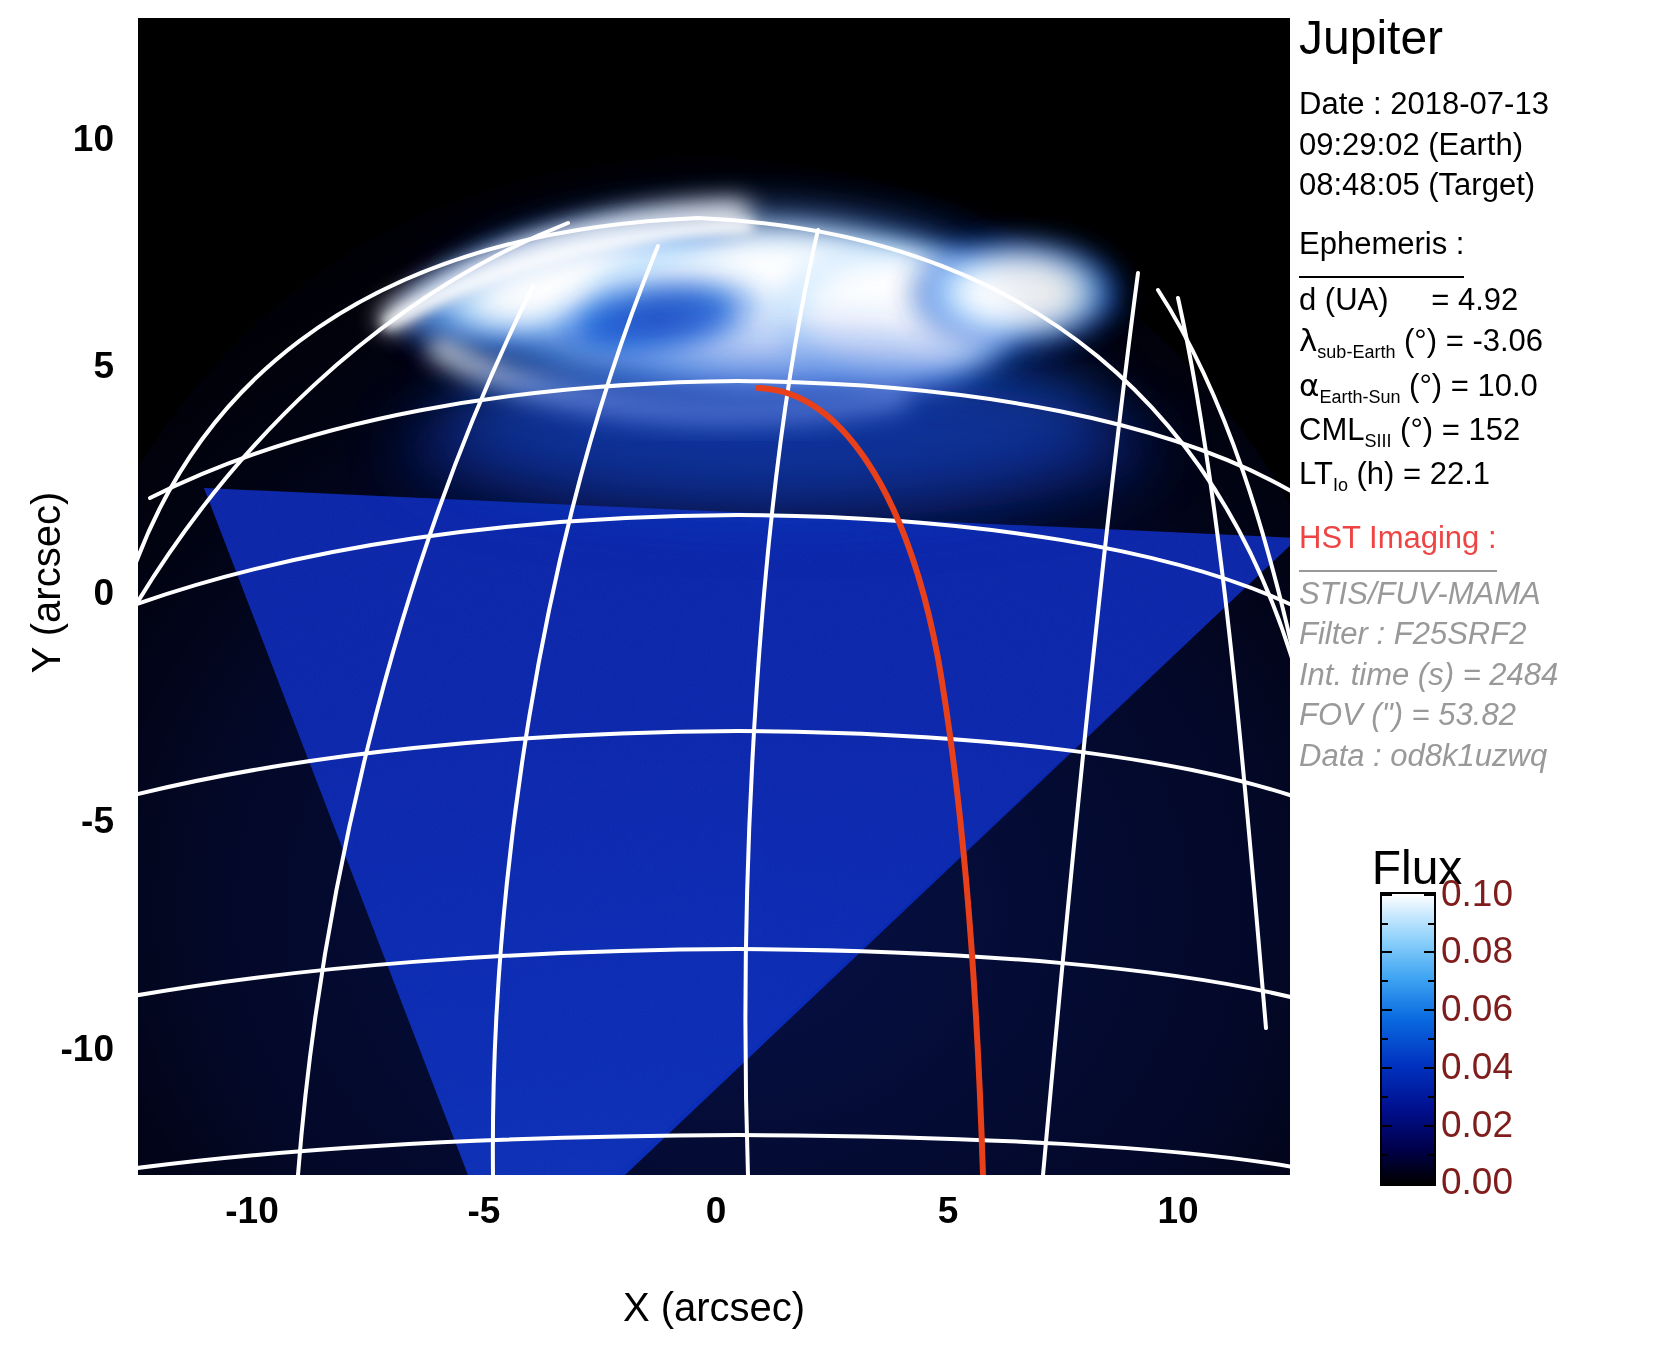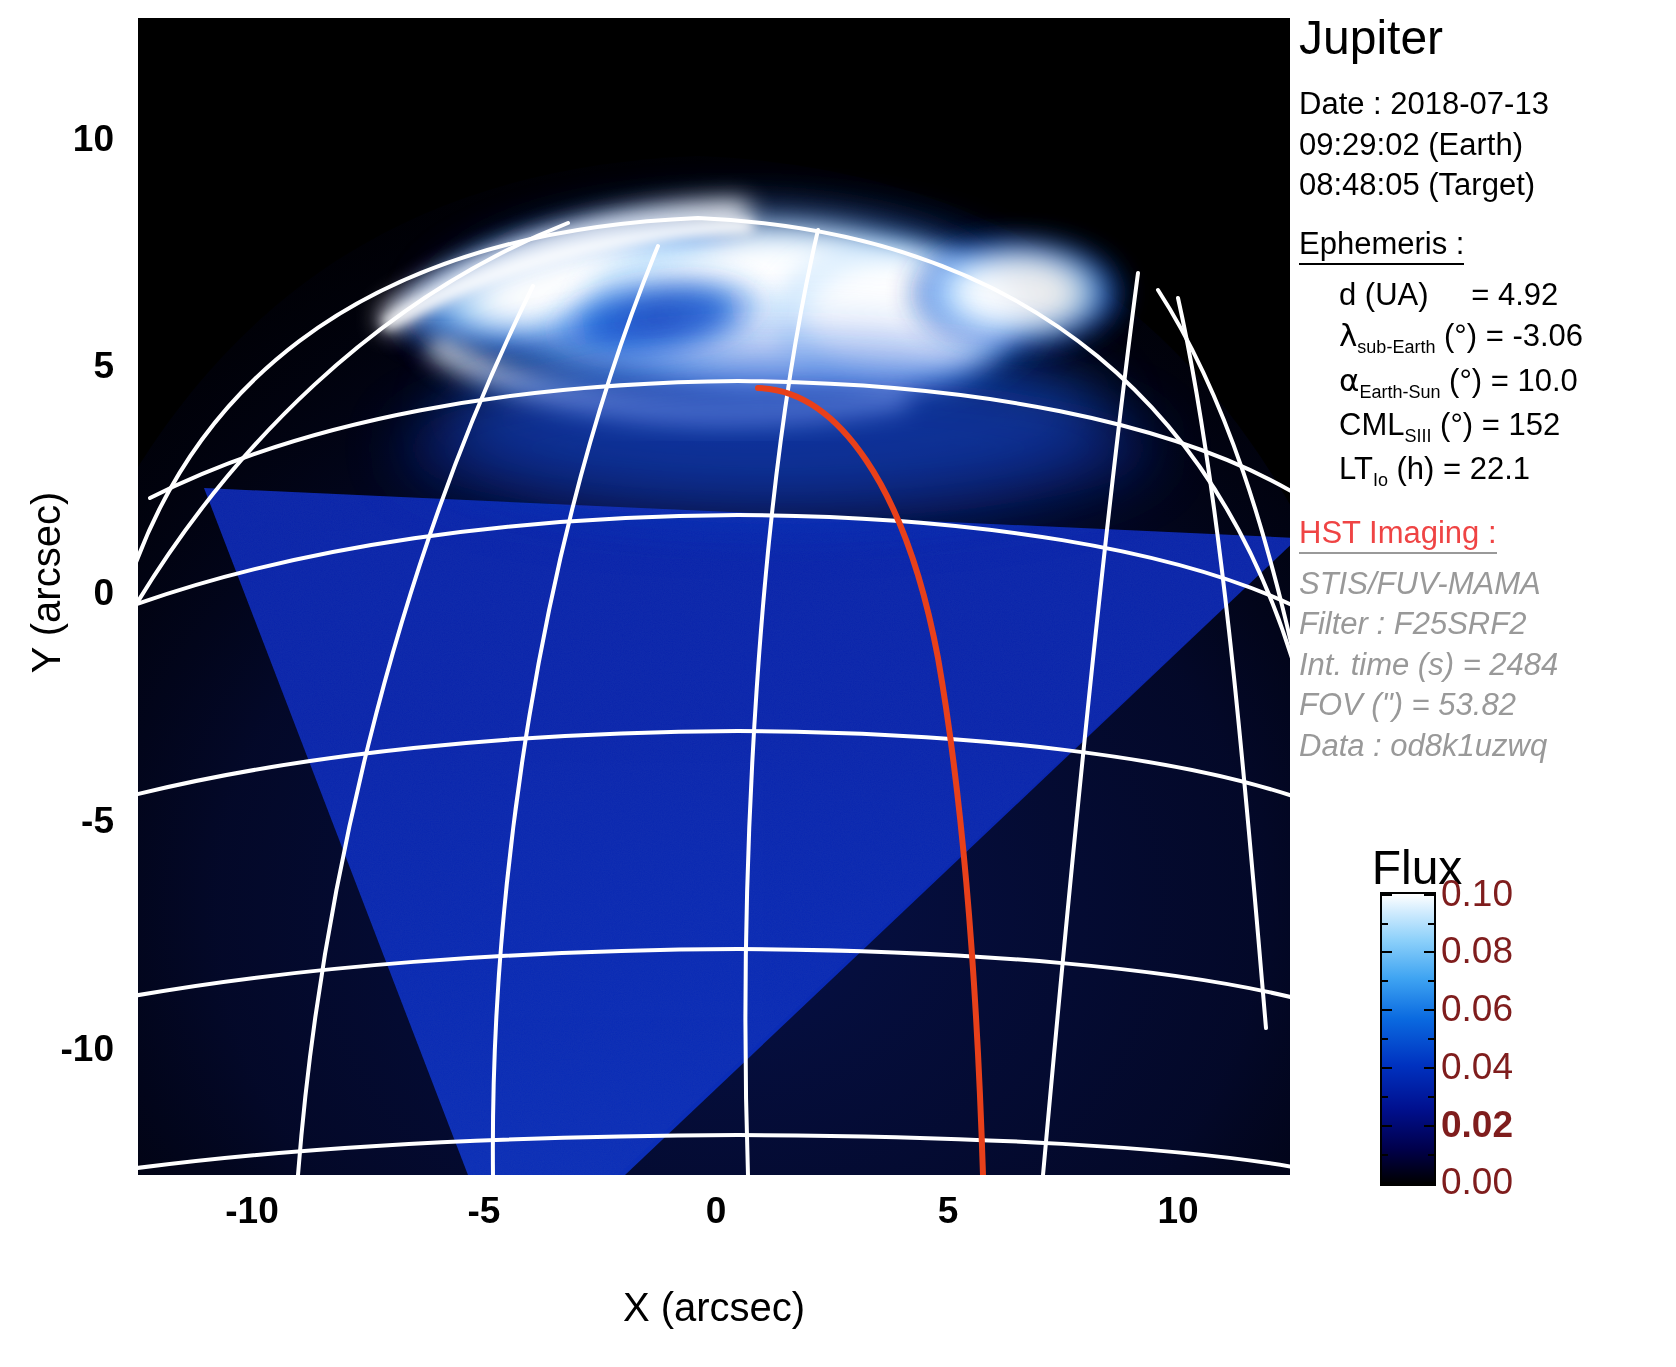--- a/index.html
+++ b/index.html
@@ -98,40 +98,40 @@
     font-size: 31px;
     color: #000000;
     line-height: 1.31;
     white-space: nowrap;
   }
   .section-head {
     font-size: 31px;
     color: #000000;
     display: inline-block;
     border-bottom: 2px solid #000000;
-    padding-bottom: 1px;
-    margin-bottom: 10px;
+    padding-bottom: 14px;
+    margin-bottom: 2px;
   }
   .section-head.grey {
     color: #ef4444;
     border-bottom-color: #999999;
     text-align: right;
   }
   .grey-line {
     color: #999999;
     font-style: italic;
   }
   .sub {
     font-size: 18px;
     vertical-align: sub;
     letter-spacing: 0px;
   }
   #date-block { margin-bottom: 20px; }
   #ephemeris-block { margin-bottom: 22px; }
-  .eph-row { white-space: nowrap; margin-left: 40px; }
+  .eph-row { white-space: nowrap; }
   .greek { font-family: "DejaVu Sans", sans-serif; }
 
   
   #colorbar-group {
     position: absolute;
     left: 1299px;
     top: 840px;
     width: 377px;
     height: 360px;
   }
@@ -443,17 +443,17 @@
       <div class="cb-minor" style="top:202px;"></div>
       <div class="cb-minor left" style="top:202px;"></div>
       <div class="cb-minor" style="top:260px;"></div>
       <div class="cb-minor left" style="top:260px;"></div>
     </div>
 
     <div class="cb-label" style="top:54px;">0.10</div>
     <div class="cb-label" style="top:111px;">0.08</div>
     <div class="cb-label" style="top:169px;">0.06</div>
     <div class="cb-label" style="top:227px;">0.04</div>
-    <div class="cb-label" style="top:285px;font-weight:bold;">0.02</div>
+    <div class="cb-label" style="top:285px;">0.02</div>
     <div class="cb-label" style="top:342px;">0.00</div>
   </div>
 
 </div>
 
 </body></html>

